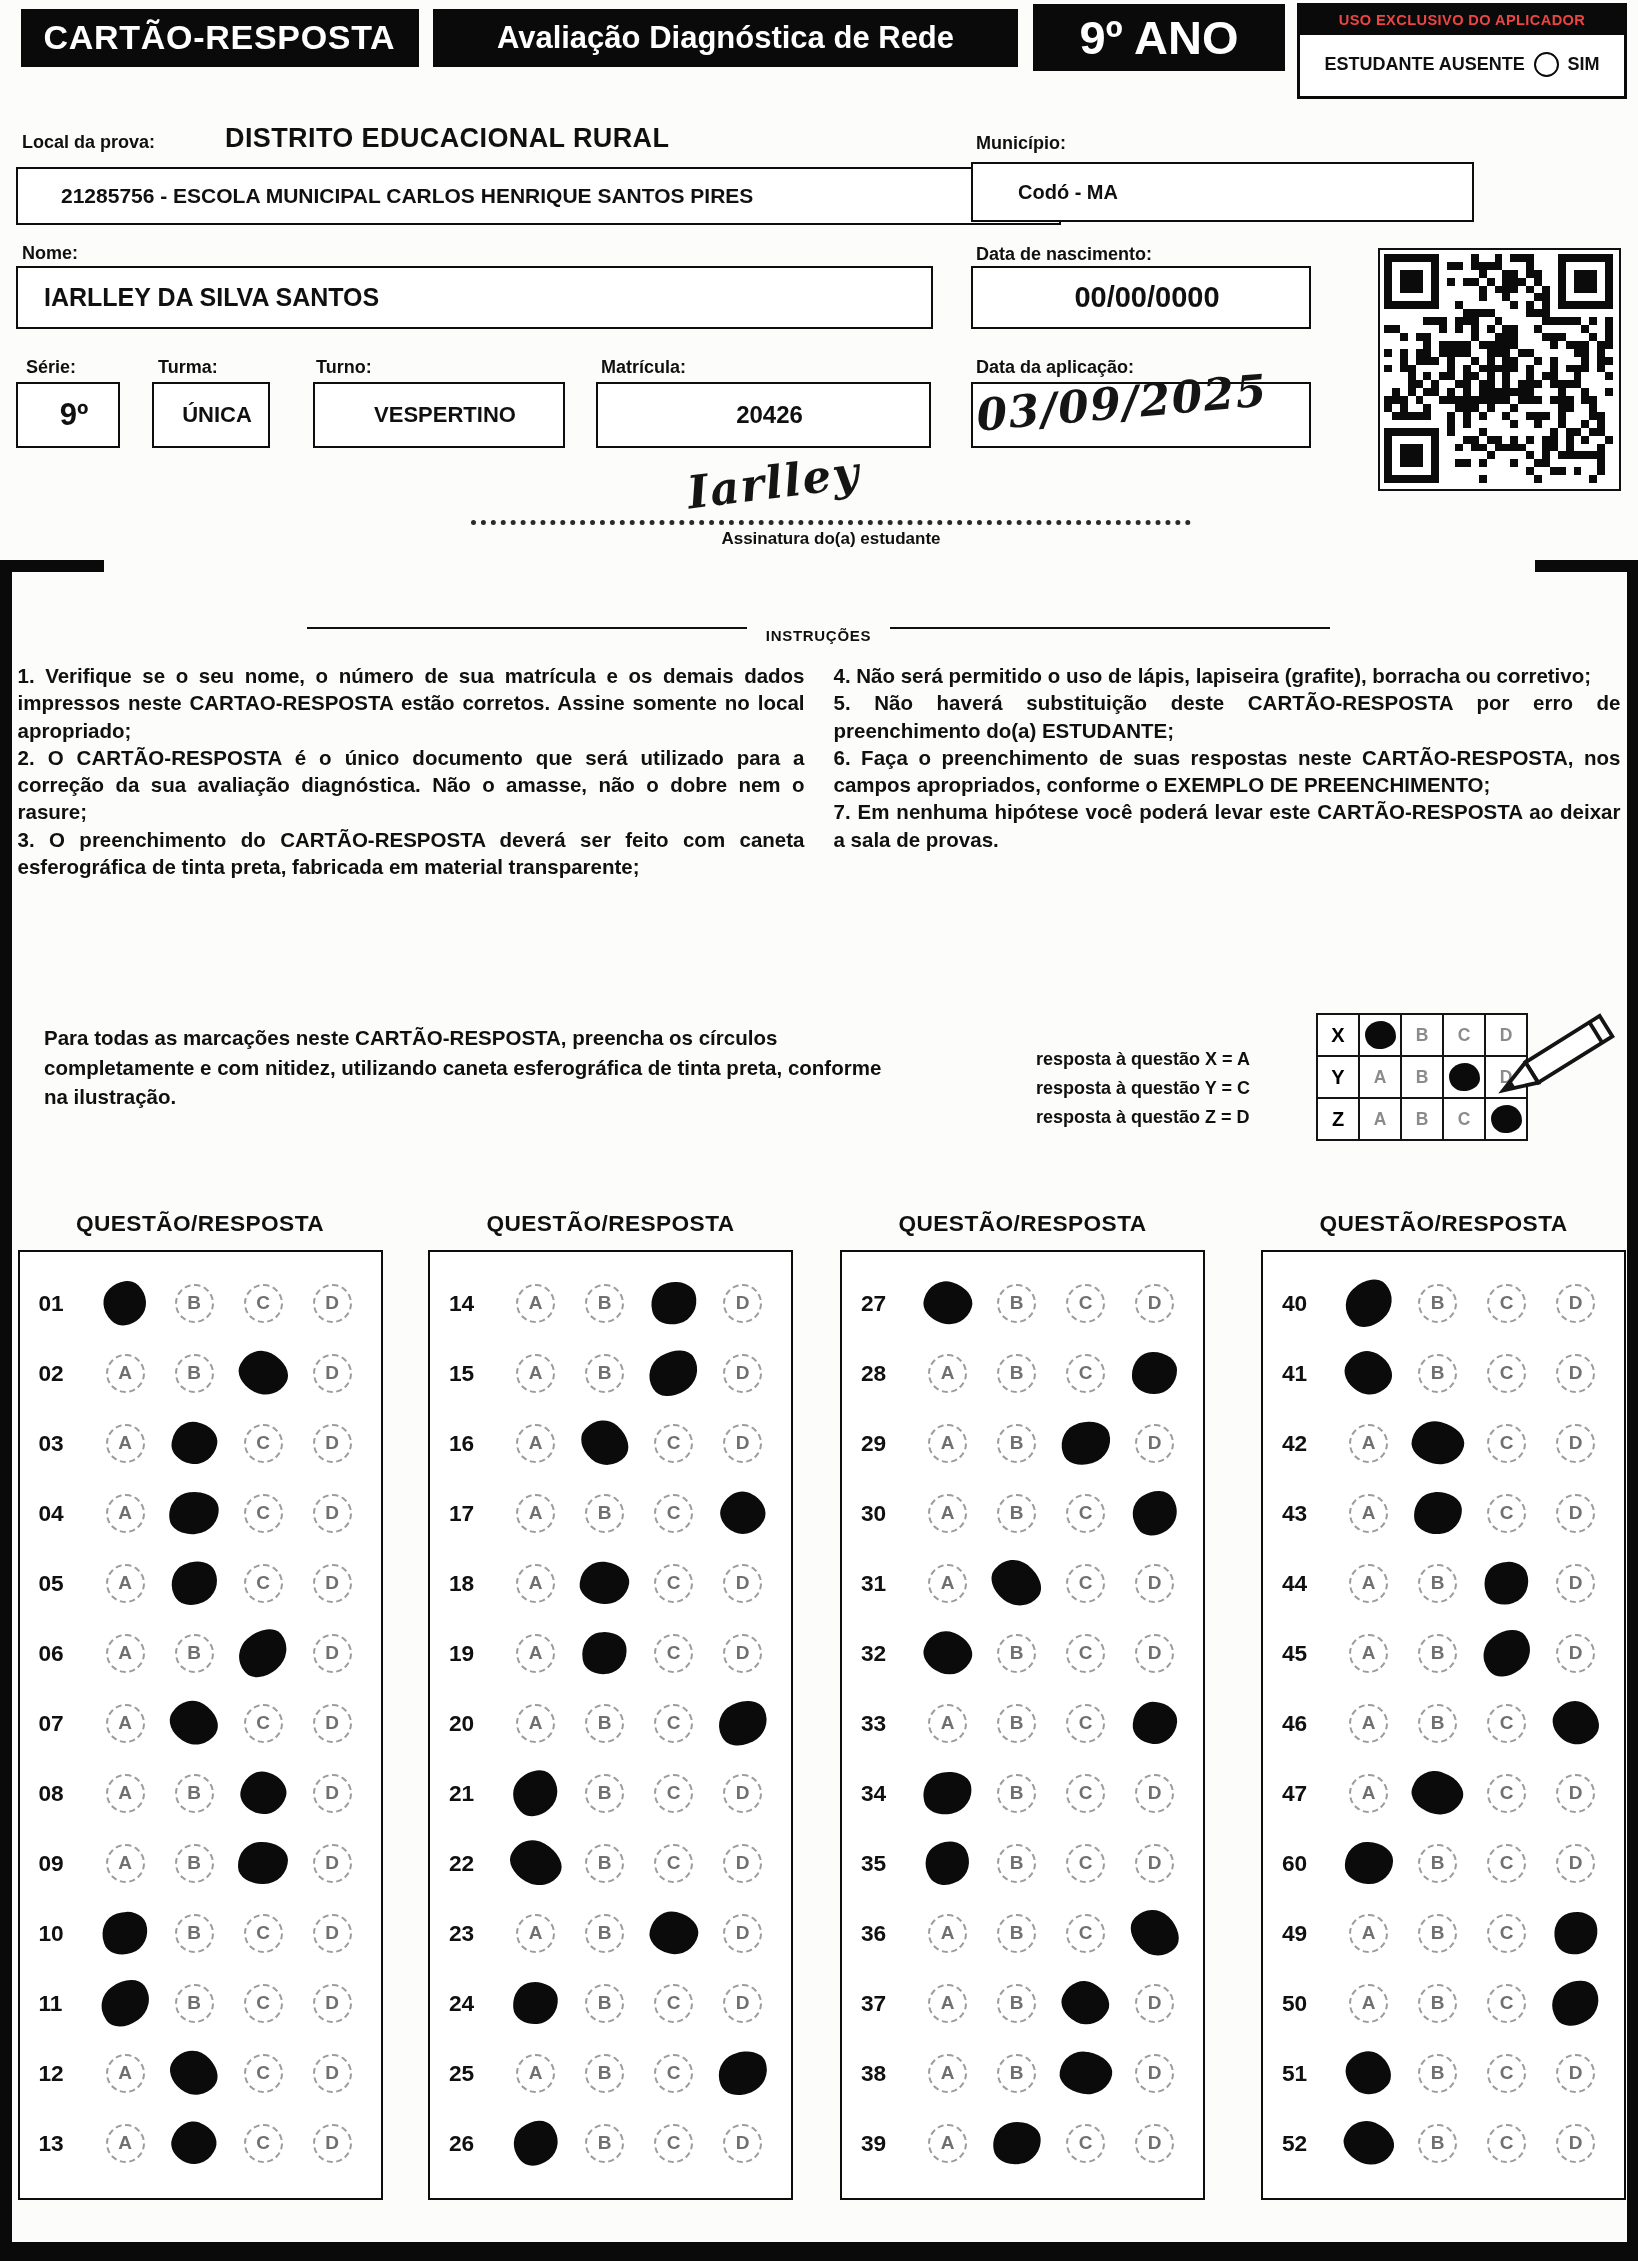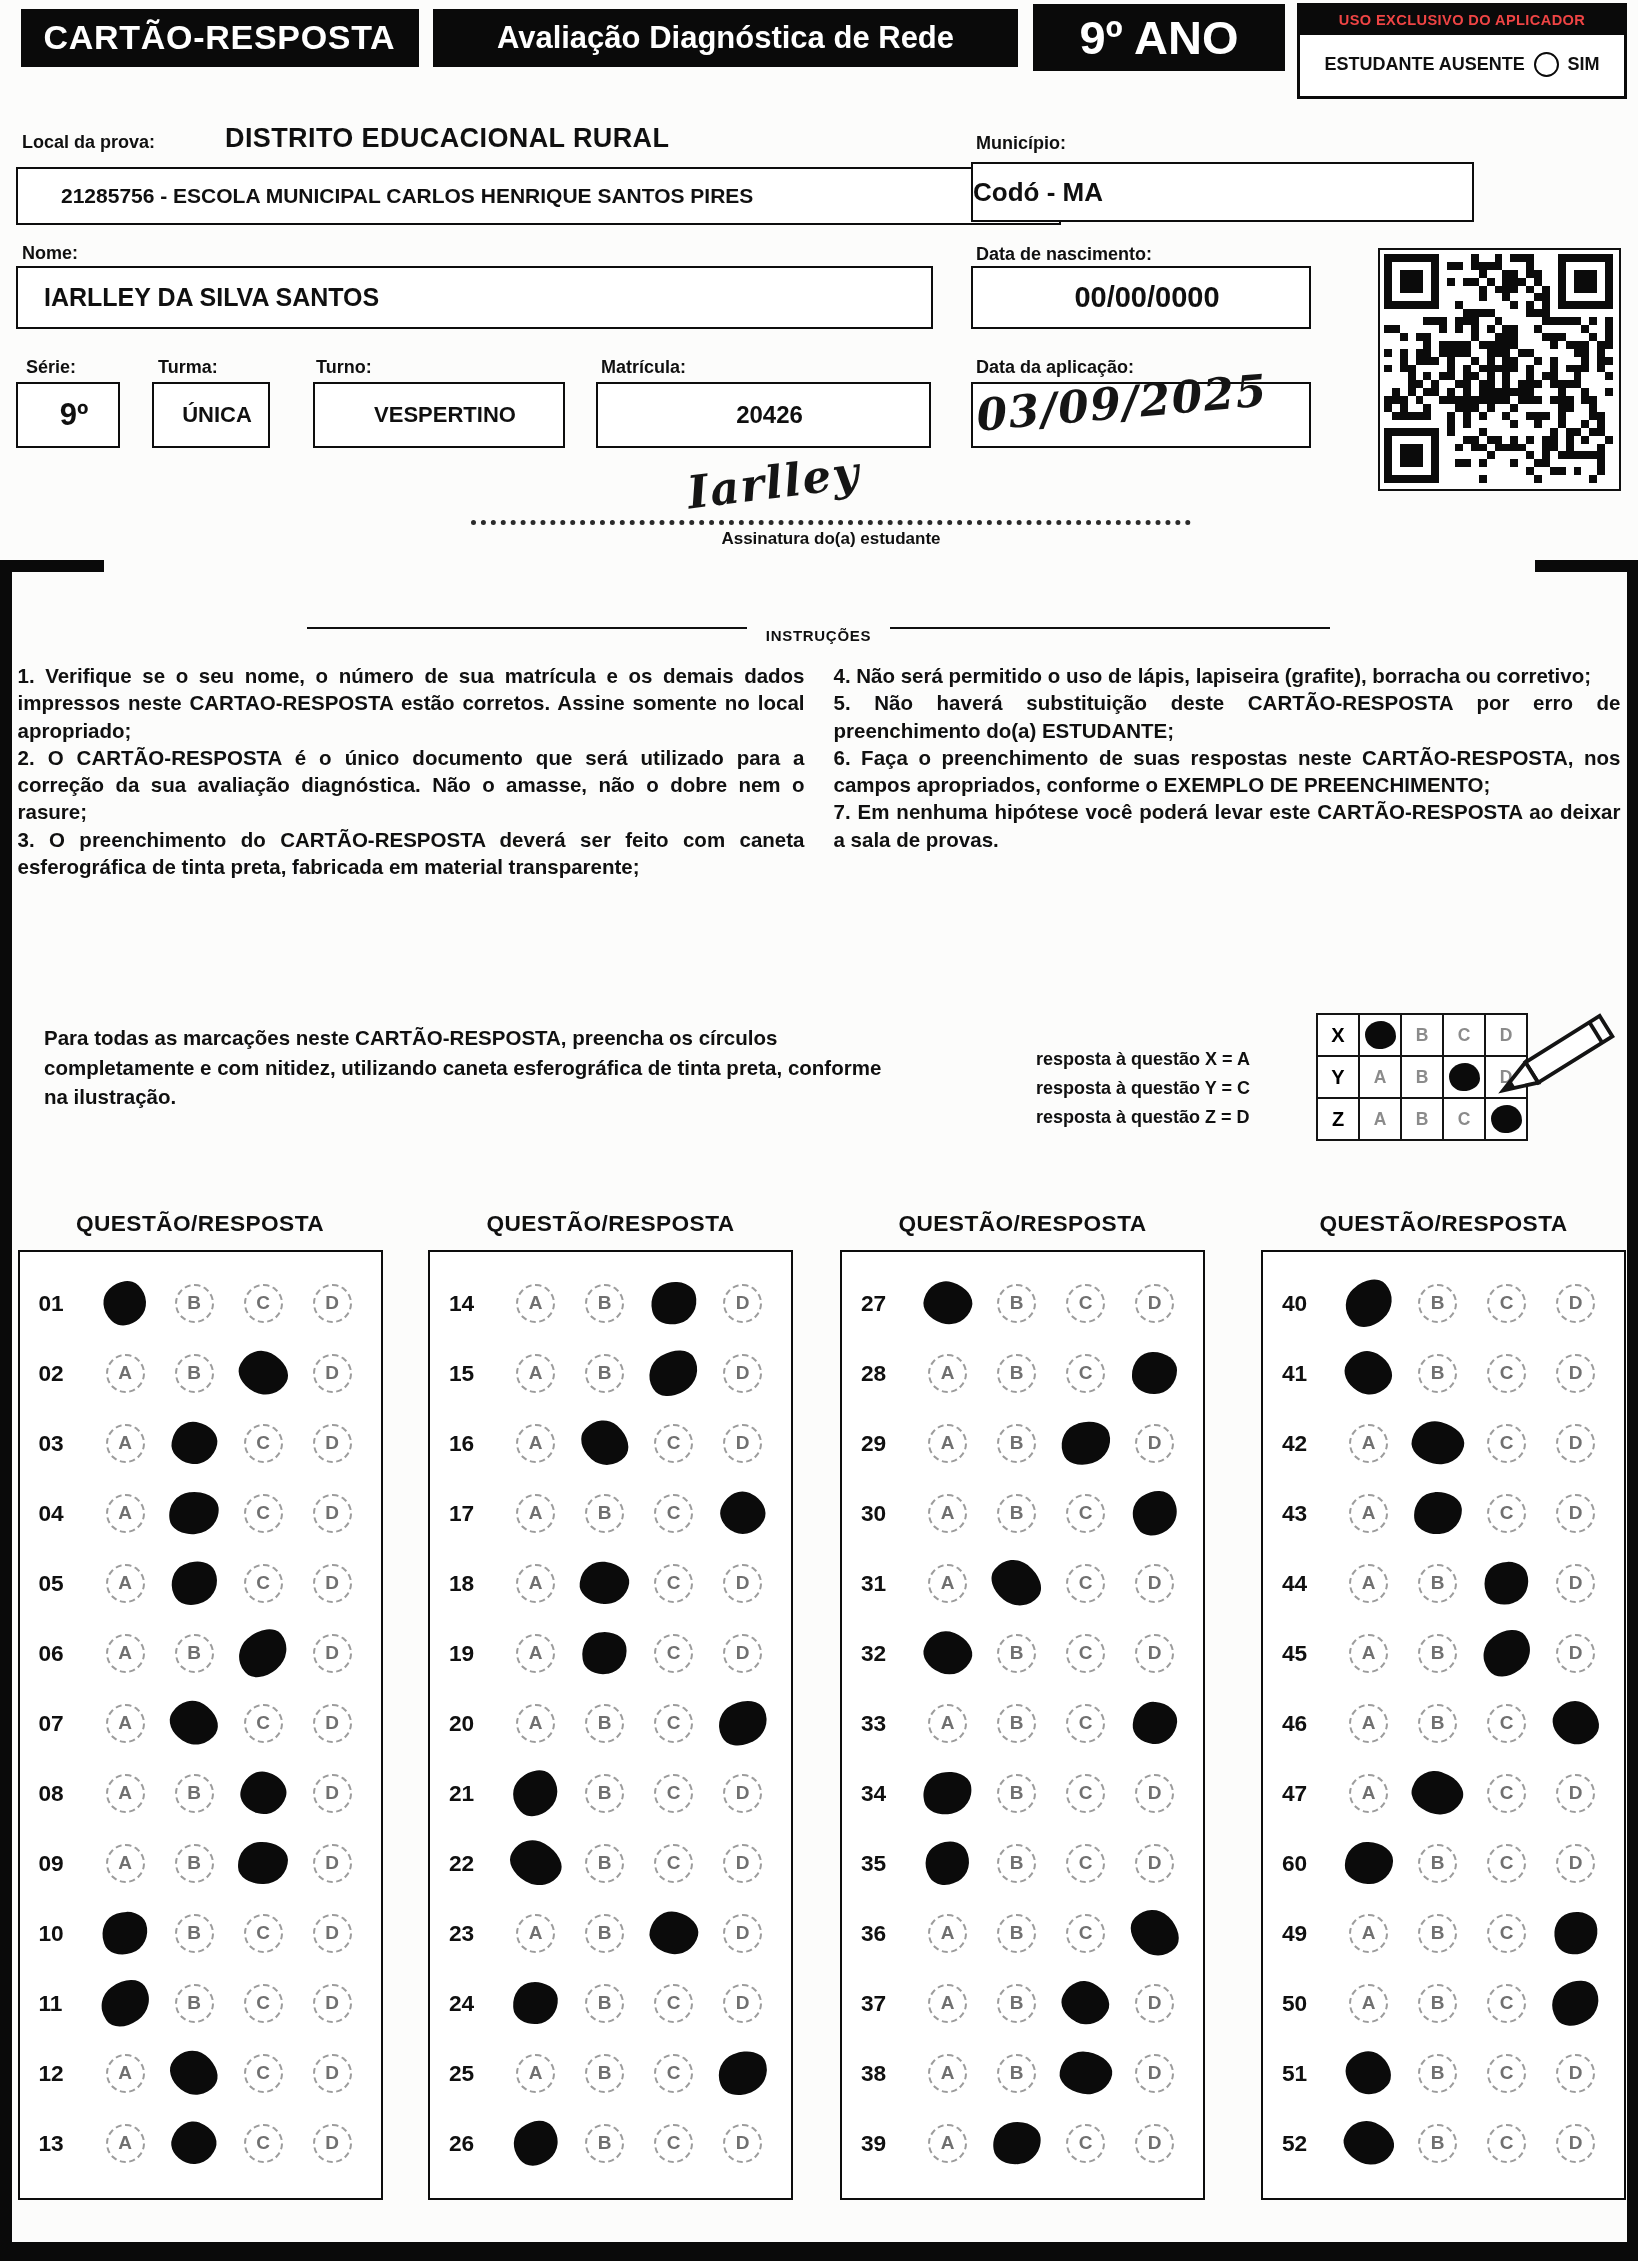--- a/index.html
+++ b/index.html
@@ -86,21 +86,21 @@
       <span class="absent-circle"></span>
       <span>SIM</span>
     </div>
   </div>
 
   <div class="lbl abs" style="left:22px;  top:132px;">Local da prova:</div>
   <div class="big-val abs" style="left:225px; top:123px;">DISTRITO EDUCACIONAL RURAL</div>
   <div class="lbl abs" style="left:976px;top:133px;">Município:</div>
 
   <div class="fieldbox abs" style="left:16px;   top:167px; width:1045px; height:58px; font-size:21px; padding-left:43px;">21285756 - ESCOLA MUNICIPAL CARLOS HENRIQUE SANTOS PIRES</div>
-  <div class="fieldbox abs" style="left:971px; top:162px; width:503px;  height:60px; font-size:26px; ">Codó - MA</div>
+  <div class="fieldbox abs" style="left:971px; top:162px; width:503px;  height:60px; font-size:20px; padding-left:45px;">Codó - MA</div>
 
   <div class="lbl abs" style="left:22px;   top:243px;">Nome:</div>
   <div class="lbl abs" style="left:976px; top:244px;">Data de nascimento:</div>
 
   <div class="fieldbox abs" style="left:16px;   top:266px; width:917px; height:63px; font-size:25px; padding-left:26px;">IARLLEY DA SILVA SANTOS</div>
   <div class="fieldbox center abs" style="left:971px; top:266px; width:340px;  height:63px; font-size:29px;">00/00/0000</div>
 
   <div class="qr-wrap abs" style="left:1378px; top:248px;"><svg viewBox="0 0 29 29" width="229" height="229" shape-rendering="crispEdges">
         <rect x="11" y="0" width="1" height="1" fill="#0b0b0b"></rect>
         <rect x="14" y="0" width="1" height="1" fill="#0b0b0b"></rect>

